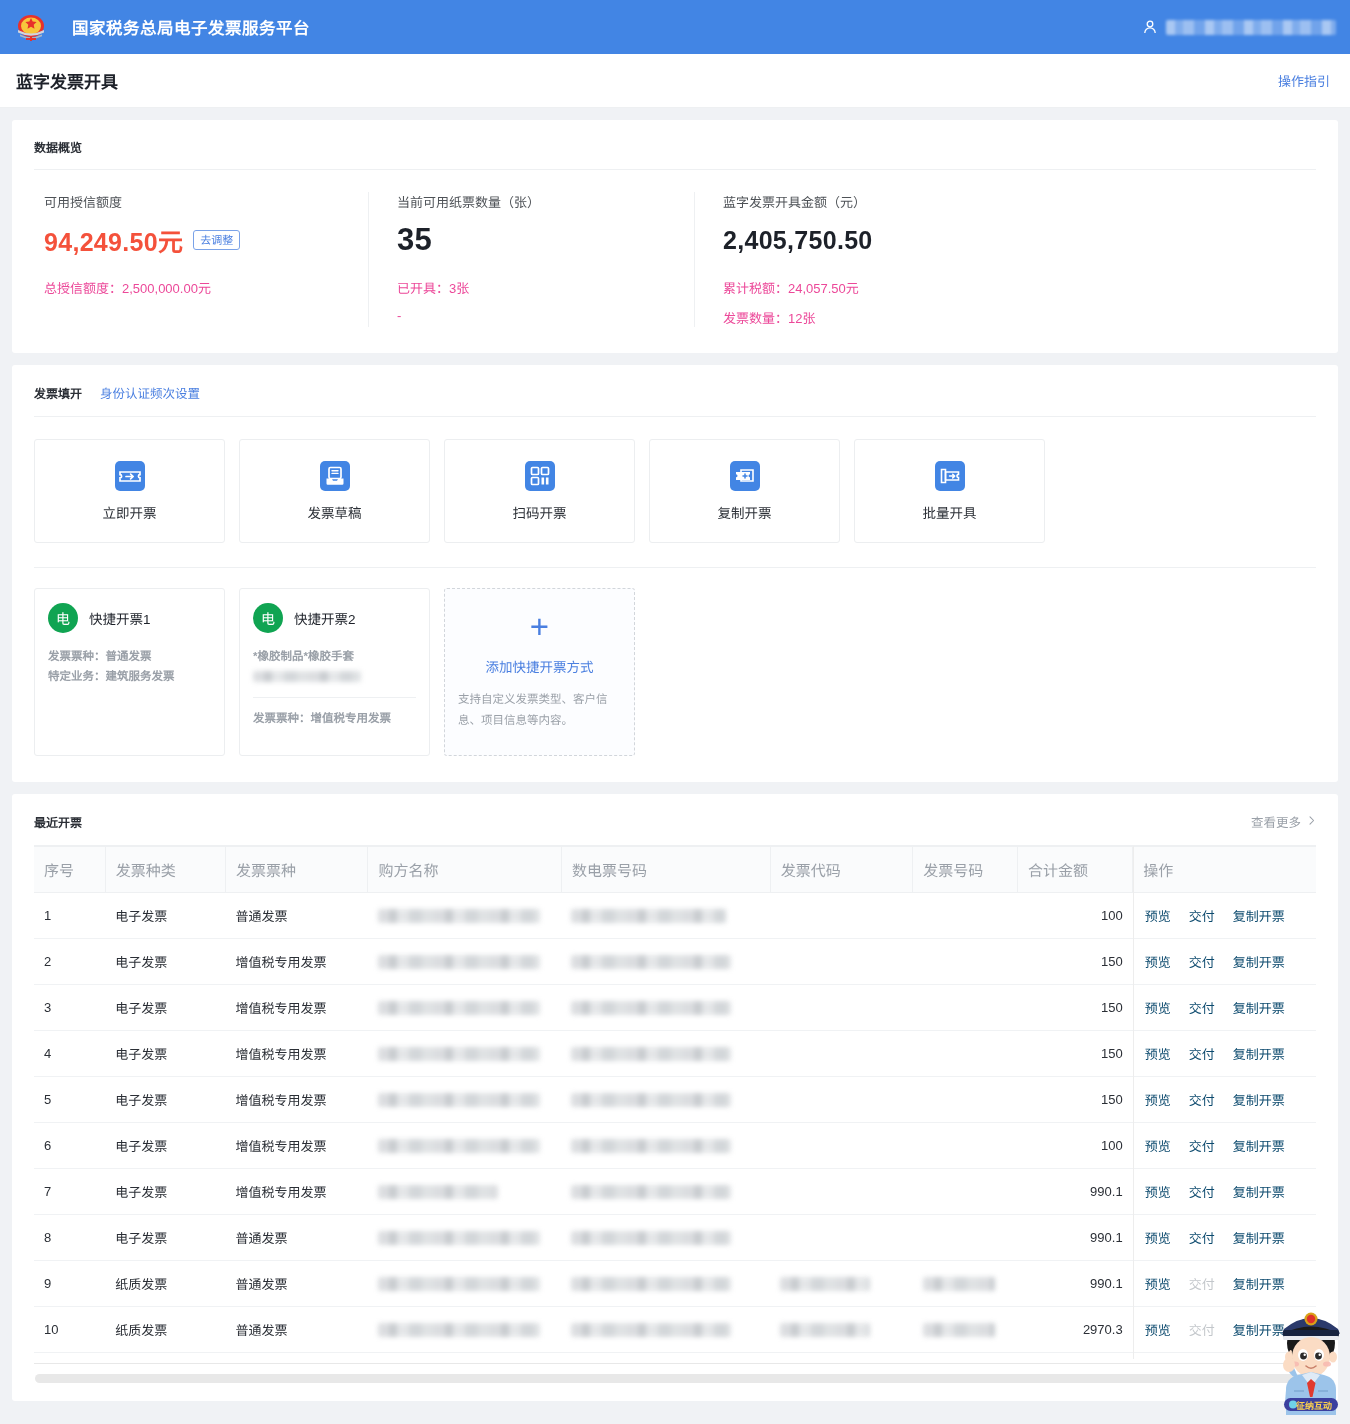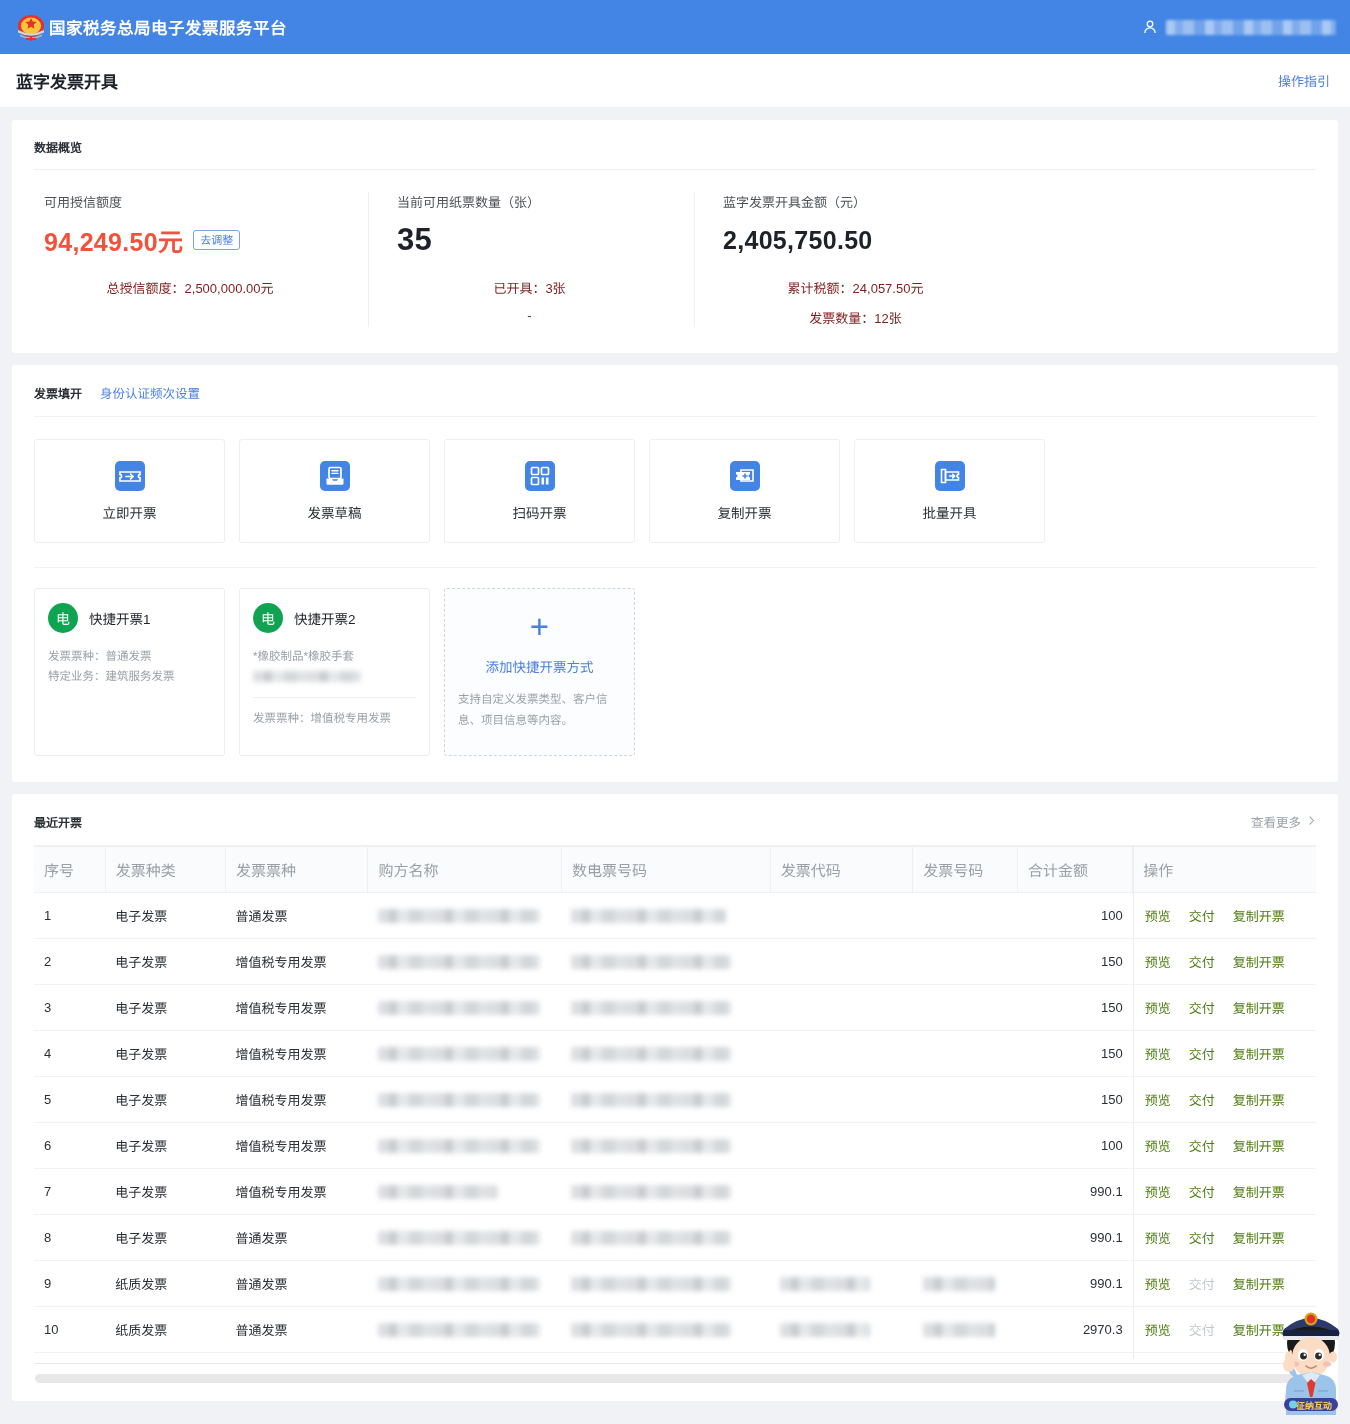--- a/index.html
+++ b/index.html
@@ -15,21 +15,21 @@
   .page { width: 1350px; position: relative; }
 
   
   .topbar {
     height: 54px;
     background: #4285e4;
     display: flex; align-items: center;
     padding: 0 16px 0 13px;
     position: relative;
   }
-  .brand { display: flex; align-items: center; gap: 0; }
+  .brand { display: flex; align-items: center; gap: 23px; }
   .emblem {
     width: 36px; height: 36px;
     position: relative; flex: 0 0 36px;
   }
   .brand-title {
     color: #fff; font-size: 16.5px; font-weight: 700;
     letter-spacing: .5px;
   }
   .topbar-right {
     position: absolute; right: 14px; top: 0; height: 54px;
@@ -103,21 +103,21 @@
   .ov-value-row { display: flex; align-items: center; gap: 10px; min-height: 40px; }
   .ov-value { font-size: 25px; font-weight: 700; color: #1d2129; letter-spacing: .3px; }
   .ov-value.red { color: #f4513b; }
   .ov-value.big { font-size: 31px; font-weight: 600; }
   .btn-outline {
     border: 1px solid #7aa2e8; color: #4a7fe0;
     font-size: 11px; border-radius: 3px;
     padding: 2px 6px; cursor: pointer; background: #fff;
     line-height: 1.35;
   }
-  .ov-sub { font-size: 13px; color: #7f1d1d; margin-top: 18px; text-align: center; }
+  .ov-sub { font-size: 13px; color: #ec4899; margin-top: 18px; }
   .ov-sub + .ov-sub { margin-top: 11px; }
 
   
   .tiles { display: flex; gap: 14px; padding: 22px 0 0 0; }
   .tile {
     width: 191px; height: 104px;
     border: 1px solid #eceef0;
     border-radius: 3px;
     display: flex; flex-direction: column;
     align-items: center; justify-content: center;
@@ -136,21 +136,21 @@
   }
   .qcard-top { display: flex; align-items: center; gap: 11px; }
   .q-badge {
     width: 30px; height: 30px; border-radius: 50%;
     background: #10a452; color: #fff;
     font-size: 14px; display: flex;
     align-items: center; justify-content: center;
     flex: 0 0 30px;
   }
   .q-title { font-size: 13.5px; color: #1d2129; }
-  .q-meta { font-size: 11.5px; color: #9aa0a8; margin-top: 13px; line-height: 1.75; }
+  .q-meta { font-size: 11.5px; color: #9aa0a8; margin-top: 13px; line-height: 1.75; font-weight: bold; }
   .q-line { height: 1px; background: #eef0f2; margin: 9px 0 8px 0; }
   .qcard.add {
     border: 1px dashed #d2d6db; background: #fcfdff;
     display: flex; flex-direction: column; align-items: center;
     padding-top: 21px;
   }
   .plus {
     font-size: 33px; color: #4a7fe0; line-height: 1;
     font-weight: 300; margin-bottom: 13px;
   }
@@ -183,21 +183,21 @@
   .col-seq   { width: 70px; }
   .col-kind  { width: 118px; }
   .col-type  { width: 140px; }
   .col-buyer { width: 190px; }
   .col-eno   { width: 205px; }
   .col-code  { width: 140px; }
   .col-no    { width: 103px; }
   .col-amt   { width: 113px; }
   .col-ops   { width: 180px; }
   .ops { display: flex; gap: 18px; padding-left: 2px; }
-  .op { font-size: 13px; color: #4d7c0f; cursor: pointer; }
+  .op { font-size: 13px; color: #0c4a6e; cursor: pointer; }
   .op.disabled { color: #c3c7cb; cursor: default; }
   .sticky-line {
     position: absolute; top: 0; bottom: 0;
     width: 1px; background: #ededed;
   }
   .scroll-track {
     height: 9px; background: #e8e8e8; border-radius: 5px;
     margin: 10px 1px 14px 1px;
   }
   .table-topline { height: 1px; background: #e8e8e8; margin-top: 4px; }

